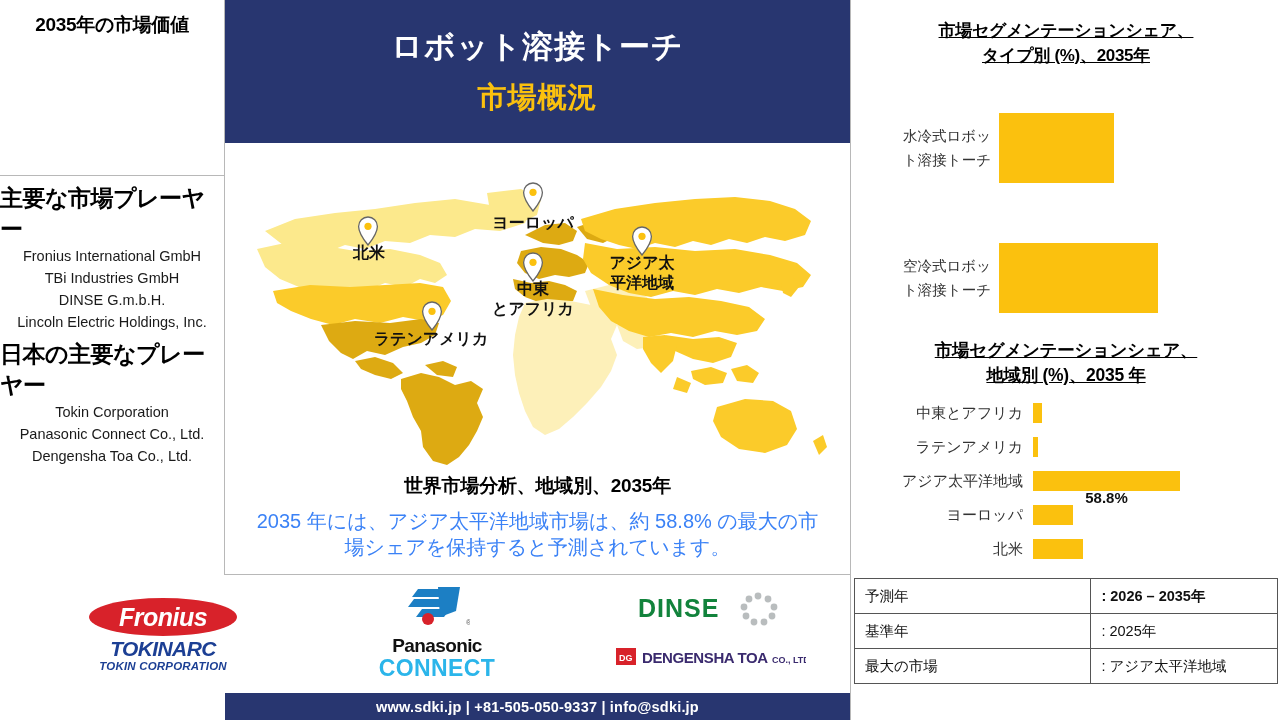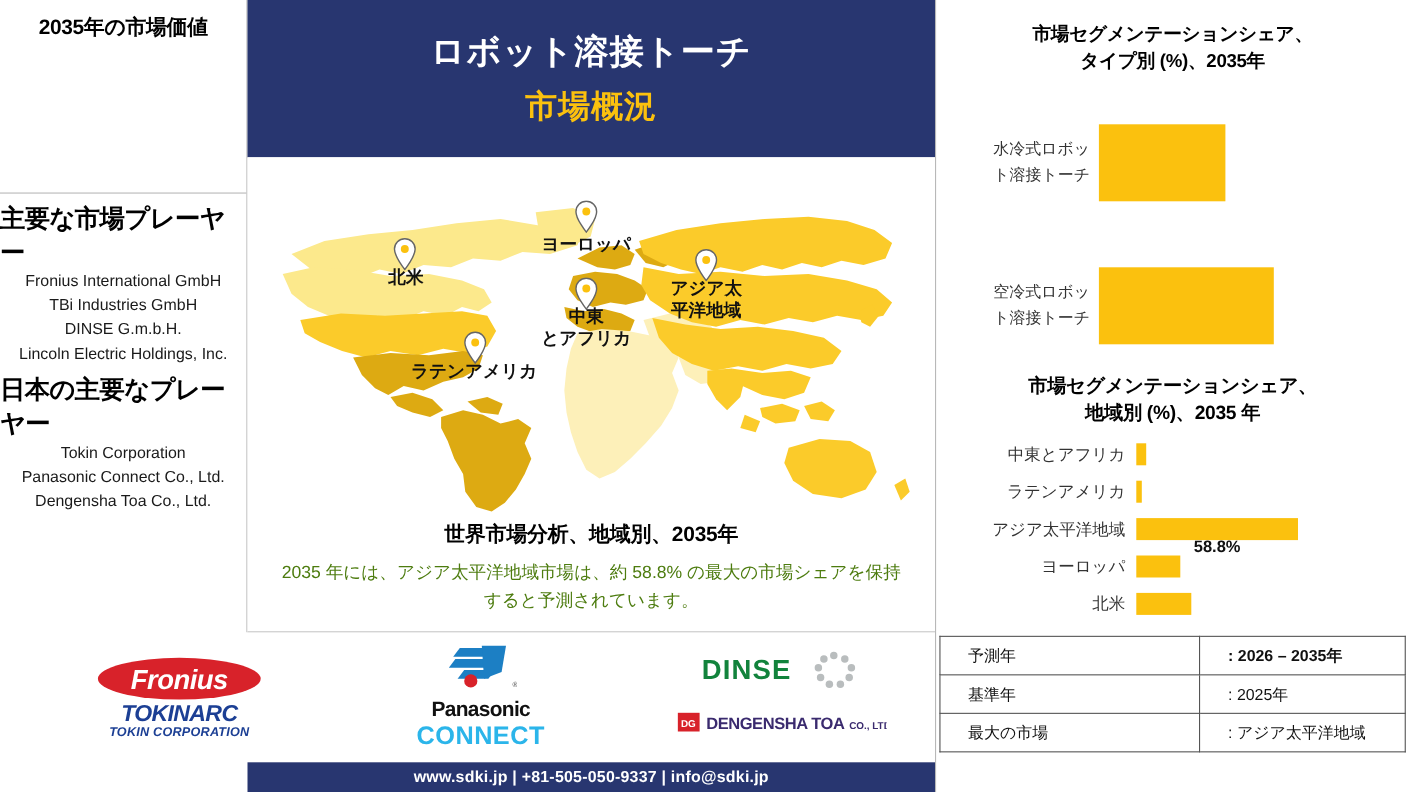--- a/index.html
+++ b/index.html
@@ -57,38 +57,38 @@
   .map-wrap { position:absolute; left:0; top:36px; width:625px; height:290px; }
   .map-wrap svg { width:100%; height:100%; }
 
   .pin { position:absolute; width:22px; height:30px; }
   .pin svg { width:100%; height:100%; display:block; }
   .reglabel { position:absolute; font-size:16px; font-weight:bold; color:#111;
               text-align:center; line-height:20px; white-space:nowrap; }
 
   .map-foot { position:absolute; left:0; top:330px; width:625px; text-align:center; }
   .map-foot h3 { font-size:19px; font-weight:bold; color:#000; letter-spacing:-.2px; }
-  .map-foot p { font-size:16px; color:#4d7c0f; line-height:26px; margin:9px 28px 0 28px; }
+  .map-foot p { font-size:20px; color:#3b82f6; line-height:26px; margin:9px 28px 0 28px; }
 
   
   .logo-strip { position:absolute; left:0; top:575px; width:850px; height:118px;
                 background:#fff; }
   .logo-cell { position:absolute; text-align:center; }
 
   
   .footer-bar { position:absolute; left:225px; top:693px; width:625px; height:27px;
                 background:#283670; color:#fff; font-size:14.5px; font-weight:bold;
                 display:flex; align-items:center; justify-content:center;
                 letter-spacing:.2px; }
 
   
   .right-col { position:absolute; left:850px; top:0; width:430px; height:720px;
                border-left:1.5px solid #b8b8b8; background:#fff; }
   .rc-title { text-align:center; font-size:17px; font-weight:bold; color:#000;
-              line-height:25px; letter-spacing:-.3px; }
+              line-height:25px; letter-spacing:-.3px;text-decoration:underline; }
 
   .type-chart { position:absolute; left:0; top:100px; width:430px; height:220px; }
   .type-row { position:absolute; left:8px; width:420px; height:70px; display:flex;
               align-items:center; }
   .type-label { width:140px; text-align:right; font-size:14.5px; color:#333;
                 line-height:24px; padding-right:8px; }
   .type-bar { height:70px; background:#FBC10E; }
 
   .reg-chart { position:absolute; left:0; top:335px; width:430px; height:235px; }
   .reg-row { position:absolute; left:0; width:430px; height:30px; display:flex;
@@ -97,21 +97,21 @@
                padding-right:10px; white-space:nowrap; }
   .reg-bar { height:20px; background:#FBC10E; position:relative; }
   .reg-bar .bval { position:absolute; left:0; top:16px; width:100%; height:20px;
                    display:flex; align-items:center; justify-content:center;
                    font-size:15px; font-weight:bold; color:#111; }
 
   
   .info-table { position:absolute; left:3px; top:578px; width:424px;
                 border-collapse:collapse; }
   .info-table td { border:1.2px solid #555; font-size:14.5px; color:#111;
-                   height:35px; padding:0 25px; }
+                   height:35px; padding:0 10px; }
   .info-table td.k { width:237px; }
   .info-table td.v { width:187px; }
   .bold-colon { font-weight:bold; }
 </style>
 </head>
 <body>
 
 <div class="page">
 
   <div class="left-col">

